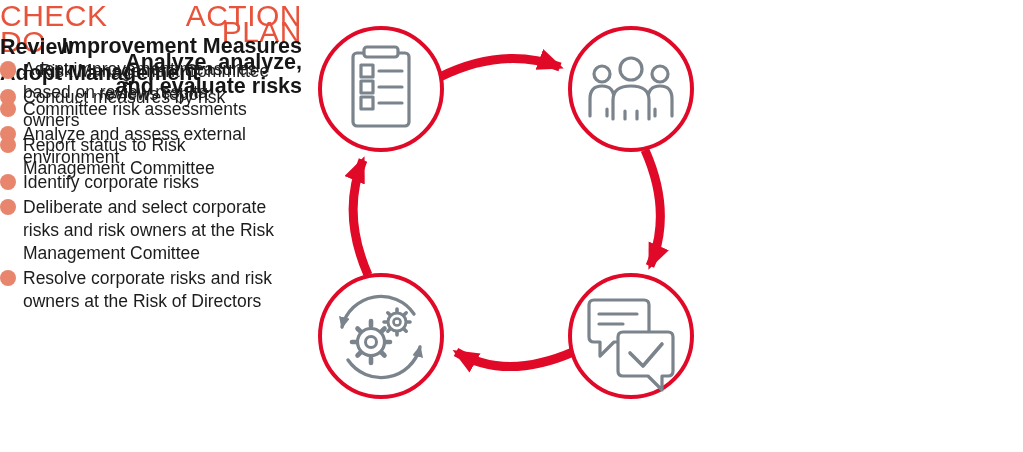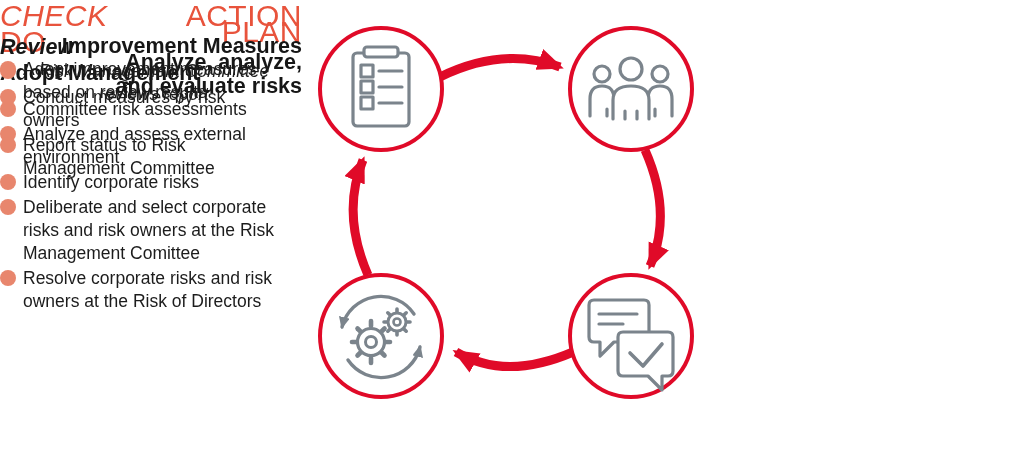--- a/index.html
+++ b/index.html
@@ -6,21 +6,21 @@
   .canvas {
     position:relative; width:1023px; height:452px; background:#ffffff;
     font-family:"Liberation Sans", sans-serif; color:#1b1b1b; overflow:hidden;
   }
   .diagram { position:absolute; left:0; top:0; }
 
   .col { position:absolute; }
   .plan-col   { left:0;   top:16px;   width:302px; }
   .action-col { left:0;   top:328; width:302px; }
   .do-col     { left:722; top:2;   width:300px;margin-top:26px; }
-  .check-col  { left:722; top:330; width:300px;font-style:italic; }
+  .check-col  { left:722; top:330; width:300px; }
 
   .plan-col .label, .plan-col .subtitle,
   .action-col .label, .action-col .subtitle { text-align:right; }
 
   .label {
     font-size:30px; line-height:32px; font-weight:400;
     color:#E8533C; letter-spacing:0.5px;
   }
   .subtitle {
     font-size:21.5px; line-height:24px; font-weight:700;

